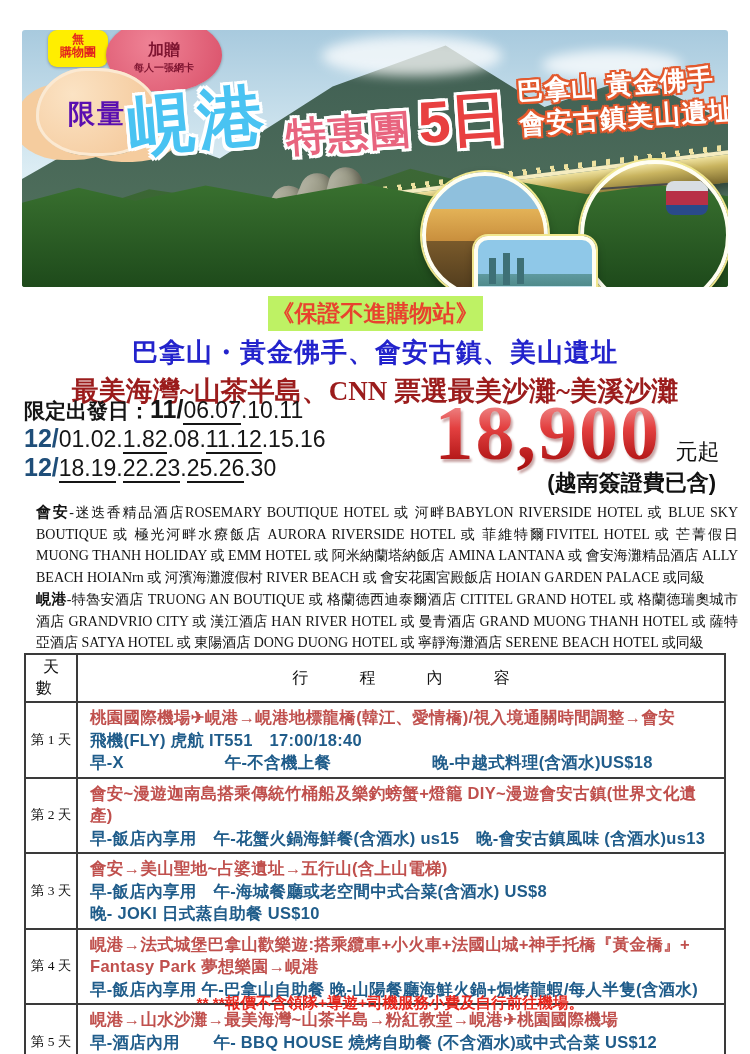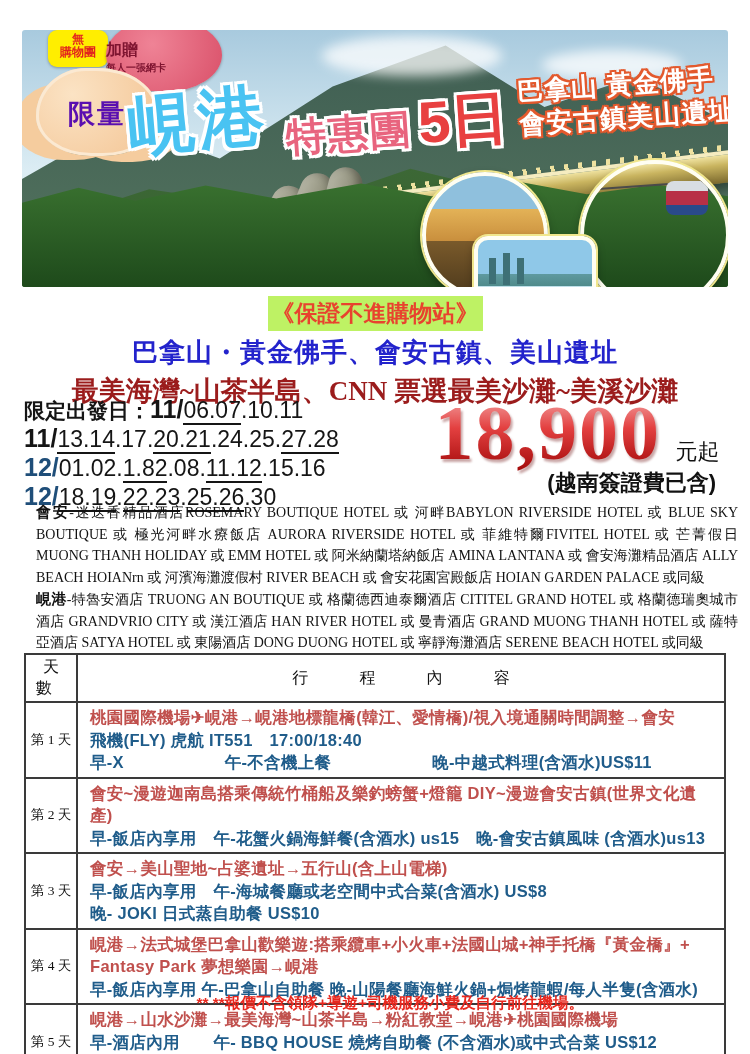--- a/index.html
+++ b/index.html
@@ -36,21 +36,21 @@
   .cabin{position:absolute;left:58%;top:12%;width:42px;height:34px;border-radius:8px;
         background:linear-gradient(#d8dde2 30%,#b83046 30%,#b83046 70%,#2a4a8a 70%);}
   .cabin-line{position:absolute;left:0;top:14%;width:100%;height:2px;background:#4a4a4a;transform:rotate(-4deg);}
   .photo-beach{left:452px;top:206px;width:114px;height:80px;border-radius:14px;
         background:linear-gradient(#8fc8e8 42%,#5f9aa0 42%,#4f8a8a 58%,#bfe0ea 58%,#e8cf8f 72%,#d9b971);}
   .tower{position:absolute;width:7px;height:26px;background:#3e7076;top:22%;}
   .badge-ns{position:absolute;left:26px;top:0;width:60px;height:34px;background:#ffee00;border-radius:9px;
         color:#e3231e;font-weight:bold;font-size:12px;line-height:1.1;text-align:center;padding-top:3px;
         font-family:"Liberation Sans",sans-serif;box-shadow:0 1px 3px rgba(0,0,0,.3);}
   .badge-gift{position:absolute;left:84px;top:-12px;width:116px;height:74px;border-radius:50%;
-        background:radial-gradient(circle at 40% 35%,#ef8396,#d94f68);color:#7e1430;
+        background:radial-gradient(circle at 40% 35%,#ef8396,#d94f68);color:#7e1430;text-align:center;
         font-family:"Liberation Sans",sans-serif;box-shadow:0 1px 3px rgba(0,0,0,.3);}
   .badge-gift .t1{font-size:16px;font-weight:bold;margin-top:22px;}
   .badge-gift .t2{font-size:10px;font-weight:bold;}
   .cloud-limited{position:absolute;left:14px;top:38px;width:122px;height:88px;
         background:radial-gradient(circle at 30% 30%,#fbe3c4,#f3c392);border-radius:45% 55% 50% 50%/60% 55% 45% 50%;
         box-shadow:-28px 10px 0 -6px #f5cc9e,30px 14px 0 -8px #f5cc9e,0 0 0 3px #fbe9d2 inset;}
   .cloud-limited span{position:absolute;left:50%;top:52%;transform:translate(-50%,-50%);
         color:#5a0fb0;font-size:27px;font-weight:900;font-family:"Liberation Sans",sans-serif;letter-spacing:2px;white-space:nowrap;}
   .stroke-w{text-shadow:-3px -3px 0 #fff,3px -3px 0 #fff,-3px 3px 0 #fff,3px 3px 0 #fff,0 -3px 0 #fff,0 3px 0 #fff,-3px 0 0 #fff,3px 0 0 #fff;}
   .stroke-o{text-shadow:-2px -2px 0 #e3592d,2px -2px 0 #e3592d,-2px 2px 0 #e3592d,2px 2px 0 #e3592d,0 -2px 0 #e3592d,0 2px 0 #e3592d,-2px 0 0 #e3592d,2px 0 0 #e3592d;}
@@ -174,23 +174,20 @@
     <div class="h2">巴拿山・黃金佛手、會安古鎮、美山遺址</div>
     <div class="h3">最美海灣~山茶半島、CNN 票選最美沙灘~美溪沙灘</div>
   </div>
 
   <div class="dates-price">
     <div class="dates">
       <div class="date-line">
         <span class="dl-label">限定出發日：</span><span class="dl-prefix">11/</span><span class="dl-part u">06.07</span><span class="dl-part">.10.11</span>
       </div>
       <div class="date-line">
-        <span class="dl-prefix">11/</span><span class="dl-part u">13.14</span><span class="dl-part">.17.</span><span class="dl-part u">20.21</span><span class="dl-part">.24.25.</span><span class="dl-part u">27.28</span>
-      </div>
-      <div class="date-line">
         <span class="dl-prefix blu">12/</span><span class="dl-part">01.02.</span><span class="dl-part u">1.82</span><span class="dl-part">.08.</span><span class="dl-part u">11.12</span><span class="dl-part">.15.16</span>
       </div>
       <div class="date-line">
         <span class="dl-prefix blu">12/</span><span class="dl-part u">18.19</span><span class="dl-part">.</span><span class="dl-part u">22.23</span><span class="dl-part">.</span><span class="dl-part u">25.26</span><span class="dl-part">.30</span>
       </div>
     </div>
     <div class="price-block">
       <div class="price-line">
         <span class="price">18,900</span>
         <span class="yuan">元起</span>
@@ -210,21 +207,21 @@
         <th class="col-day">天數</th>
         <th class="col-content">行程內容</th>
       </tr>
     </thead>
     <tbody>
       <tr>
         <td class="day-cell">第 1 天</td>
         <td class="content-cell">
           <div class="ln red">桃園國際機場✈峴港→峴港地標龍橋(韓江、愛情橋)/視入境通關時間調整→會安</div>
           <div class="ln blue right">飛機(FLY) 虎航 IT551　17:00/18:40</div>
-          <div class="ln blue">早-X　　　　　　午-不含機上餐　　　　　　晚-中越式料理(含酒水)US$11</div>
+          <div class="ln blue">早-X　　　　　　午-不含機上餐　　　　　　晚-中越式料理(含酒水)US$18</div>
         </td>
       </tr>
       <tr>
         <td class="day-cell">第 2 天</td>
         <td class="content-cell">
           <div class="ln red">會安~漫遊迦南島搭乘傳統竹桶船及樂釣螃蟹+燈籠 DIY~漫遊會安古鎮(世界文化遺產)</div>
           <div class="ln blue">早-飯店內享用　午-花蟹火鍋海鮮餐(含酒水) us15　晚-會安古鎮風味 (含酒水)us13</div>
         </td>
       </tr>
       <tr>

